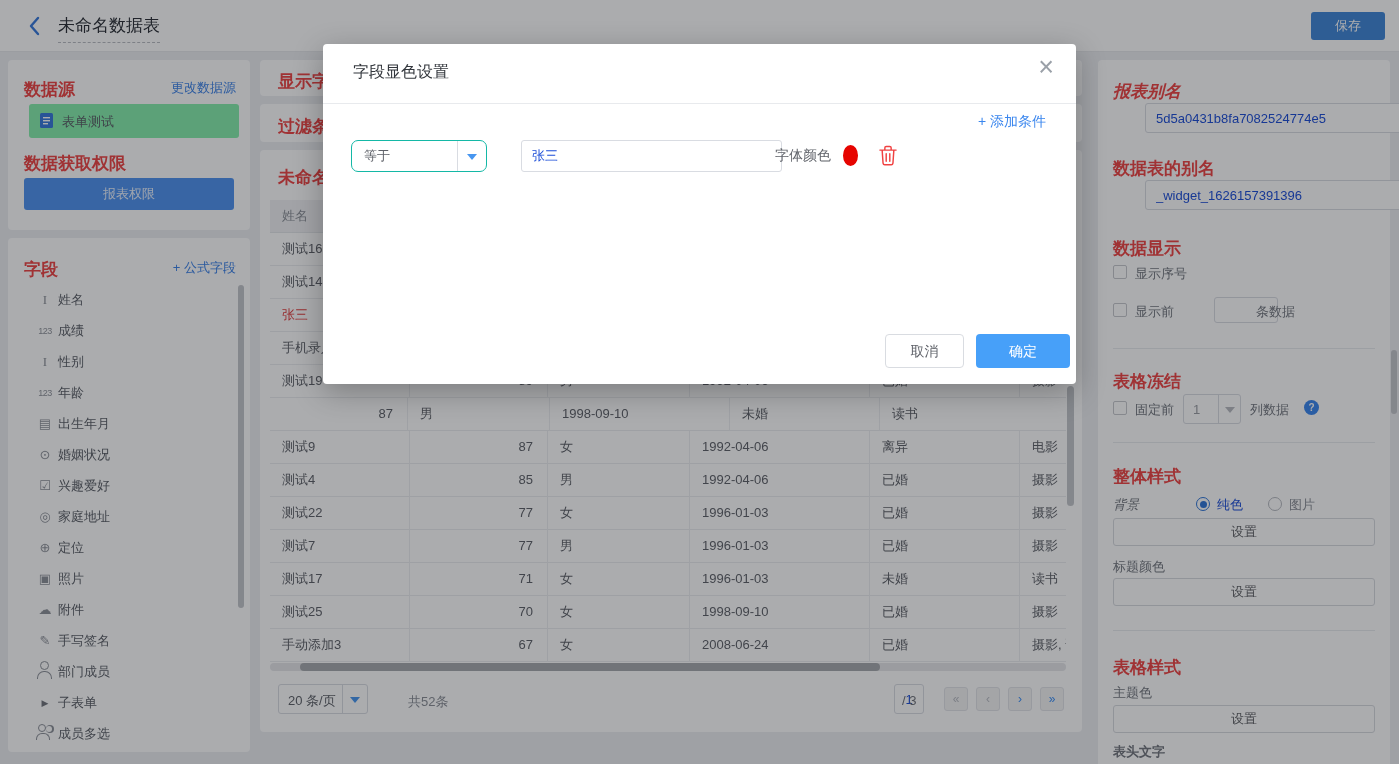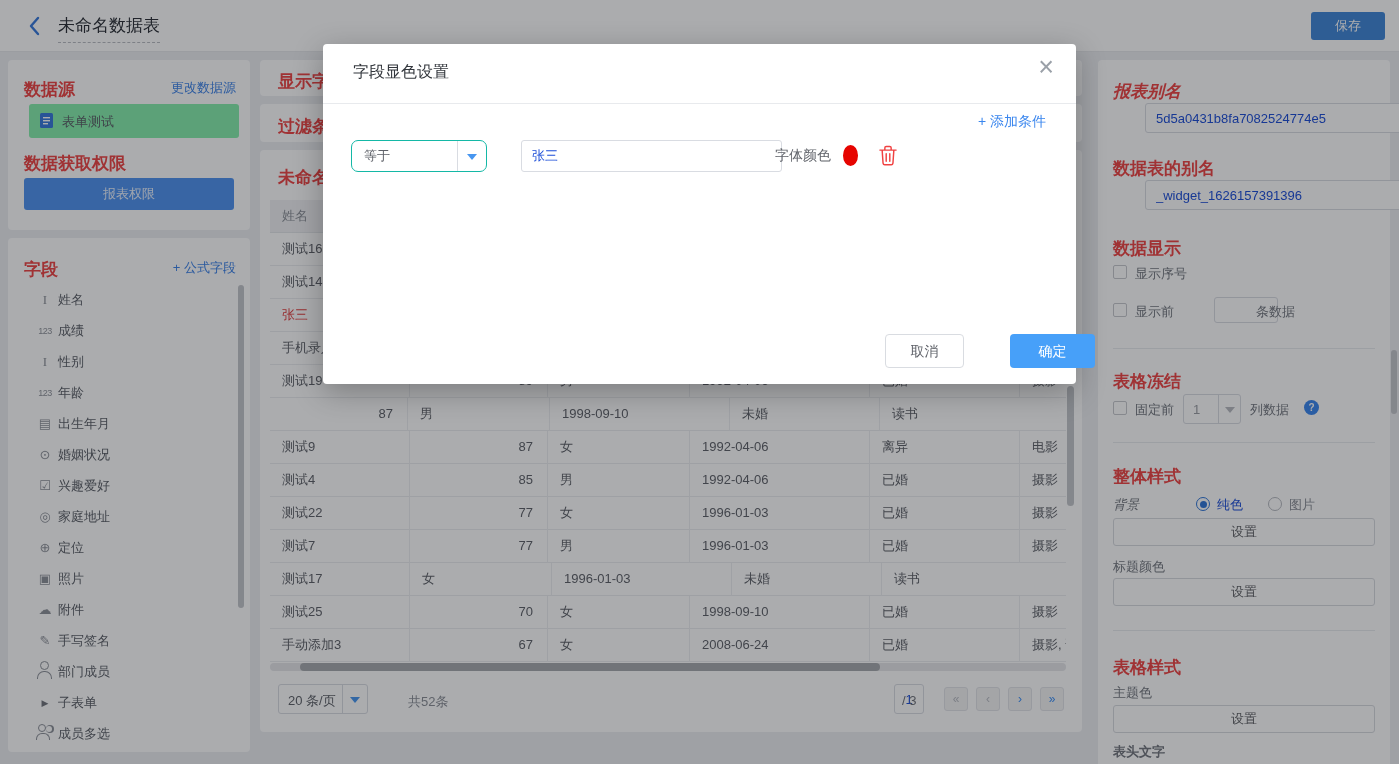--- a/index.html
+++ b/index.html
@@ -61,21 +61,21 @@
   #add-condition{position:absolute;right:30px;top:69px;font-size:14px;color:#3a86ee;cursor:pointer;}
   #op-select{position:absolute;left:28px;top:96px;width:136px;height:32px;border:1px solid #14b8a6;border-radius:7px;cursor:pointer;}
   #op-select .op-text{position:absolute;left:12px;top:0;line-height:30px;font-size:13px;color:#5f6269;}
   #op-select .seg{position:absolute;right:0;top:0;width:29px;height:30px;border-left:1px solid #d9dce2;}
   #op-select .tri{position:absolute;right:9px;top:13px;}
   #cond-input{position:absolute;left:166px;top:96px;width:261px;height:32px;}
   #font-color-label{position:absolute;left:452px;top:103px;font-size:14px;color:#5f6269;}
   #color-swatch{position:absolute;left:520px;top:101px;width:15px;height:21px;border-radius:50%;background:#e60400;cursor:pointer;}
   #trash-btn{position:absolute;left:556px;top:101px;width:20px;height:21px;cursor:pointer;}
   #cancel-btn{position:absolute;left:562px;top:290px;width:79px;height:34px;border:1px solid #d9dce1;border-radius:4px;background:#fff;color:#5f6269;font-size:14px;text-align:center;line-height:32px;cursor:pointer;}
-  #ok-btn{position:absolute;left:687px;top:290px;width:85px;height:34px;border-radius:4px;background:#47a0f9;color:#fff;font-size:14px;text-align:center;line-height:34px;cursor:pointer;}
+  #ok-btn{position:absolute;left:653px;top:290px;width:94px;height:34px;border-radius:4px;background:#47a0f9;color:#fff;font-size:14px;text-align:center;line-height:34px;cursor:pointer;}
 </style>
 </head>
 <body>
 
 <div id="root">
 
   <div id="topbar">
     <span class="abs" style="left:28px;top:16px;cursor:pointer;"><svg width="12" height="20" viewBox="0 0 12 20">
           <path d="M10 2L3 10l7 8" stroke="#3679dc" stroke-width="2.4" fill="none" stroke-linecap="round" stroke-linejoin="round"></path>
         </svg></span>
@@ -261,20 +261,21 @@
           <div class="trow">
     <div class="tcell c1">测试7</div>
     <div class="tcell c2">77</div>
     <div class="tcell c3">男</div>
     <div class="tcell c4">1996-01-03</div>
     <div class="tcell c5">已婚</div>
     <div class="tcell c6">摄影</div>
   </div>
           <div class="trow">
     <div class="tcell c1">测试17</div>
+    <div class="tcell c2">71</div>
     <div class="tcell c3">女</div>
     <div class="tcell c4">1996-01-03</div>
     <div class="tcell c5">未婚</div>
     <div class="tcell c6">读书</div>
   </div>
           <div class="trow">
     <div class="tcell c1">测试25</div>
     <div class="tcell c2">70</div>
     <div class="tcell c3">女</div>
     <div class="tcell c4">1998-09-10</div>

